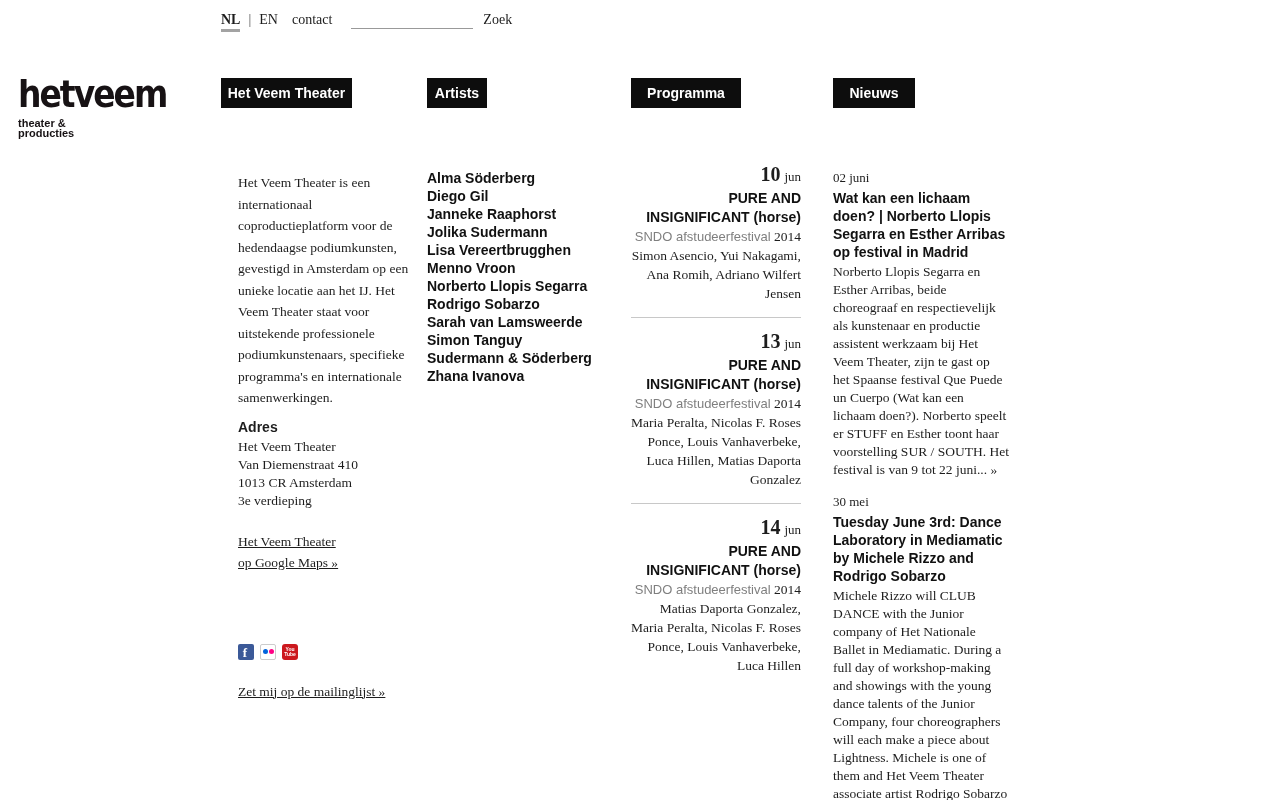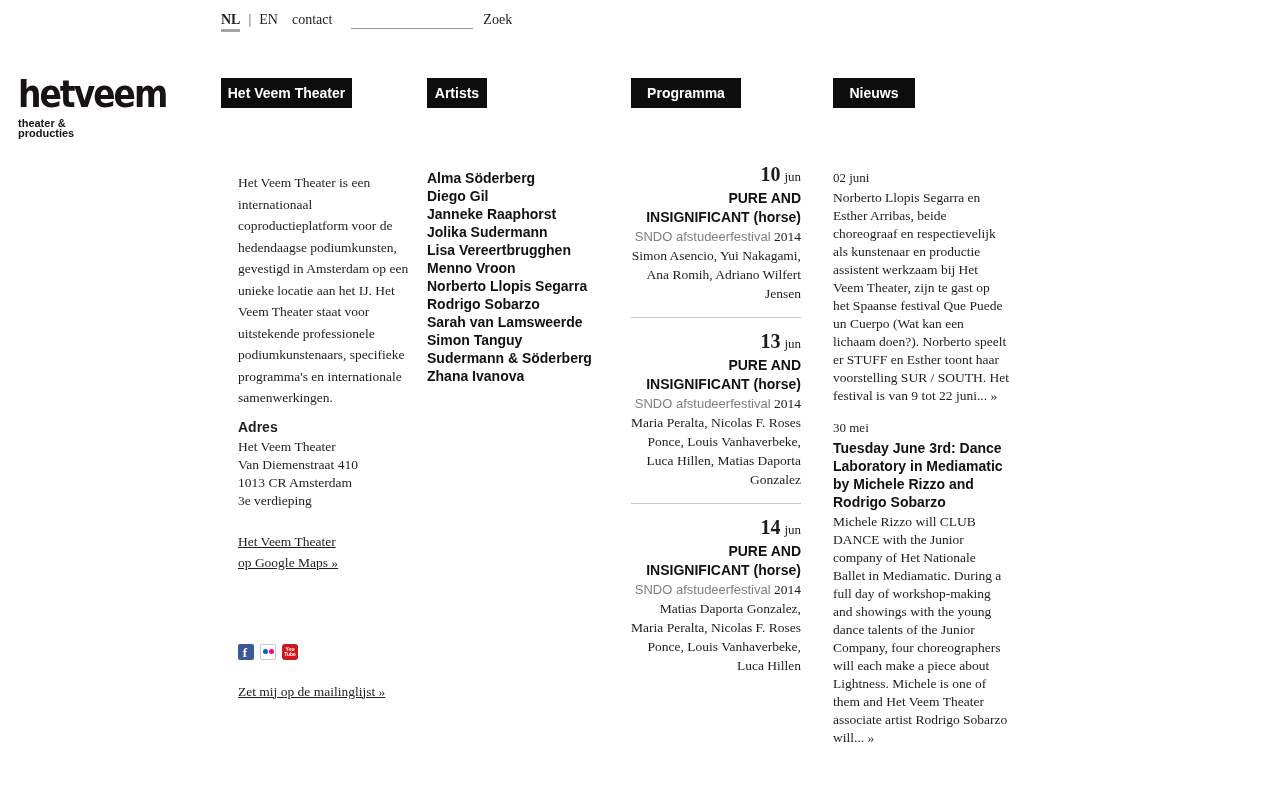--- a/index.html
+++ b/index.html
@@ -181,20 +181,21 @@
       <span class="event-desc">2014 Matias Daporta Gonzalez, Maria Peralta, Nicolas F. Roses Ponce, Louis Vanhaverbeke, Luca Hillen</span>
     </p>
   </div>
 
 </div>
 
 <div class="col-nieuws">
 
   <div class="news-item">
     <div class="news-date">02 juni</div>
+    <a class="news-title">Wat kan een lichaam doen? | Norberto Llopis Segarra en Esther Arribas op festival in Madrid</a>
     <p class="news-body">Norberto Llopis Segarra en Esther Arribas, beide choreograaf en respectievelijk als kunstenaar en productie assistent werkzaam bij Het Veem Theater, zijn te gast op het Spaanse festival Que Puede un Cuerpo (Wat kan een lichaam doen?). Norberto speelt er STUFF en Esther toont haar voorstelling SUR / SOUTH. Het festival is van 9 tot 22 juni... »</p>
   </div>
 
   <div class="news-item">
     <div class="news-date">30 mei</div>
     <a class="news-title">Tuesday June 3rd: Dance Laboratory in Mediamatic by Michele Rizzo and Rodrigo Sobarzo</a>
     <p class="news-body">Michele Rizzo will CLUB DANCE with the Junior company of Het Nationale Ballet in Mediamatic. During a full day of workshop-making and showings with the young dance talents of the Junior Company, four choreographers will each make a piece about Lightness. Michele is one of them and Het Veem Theater associate artist Rodrigo Sobarzo will... »</p>
   </div>
 
 </div>

